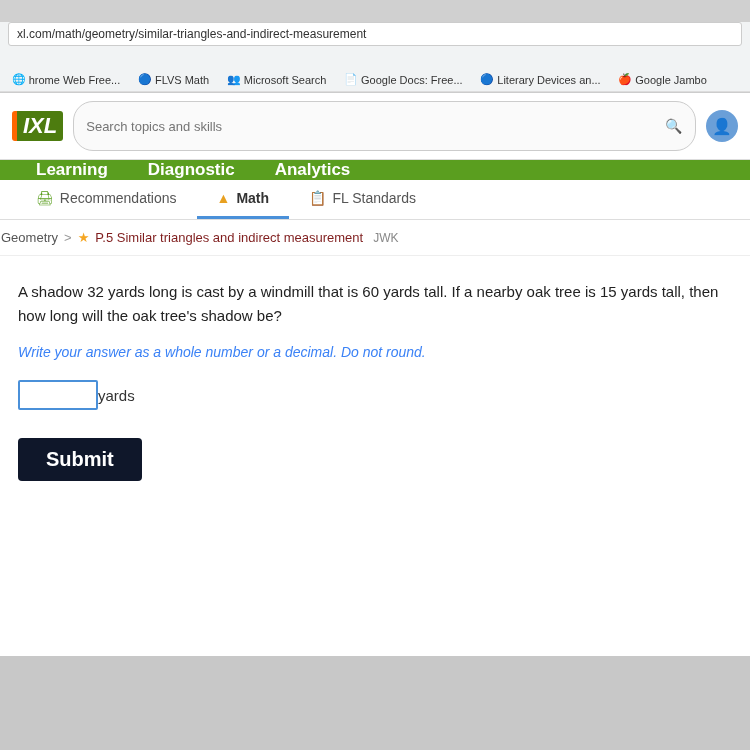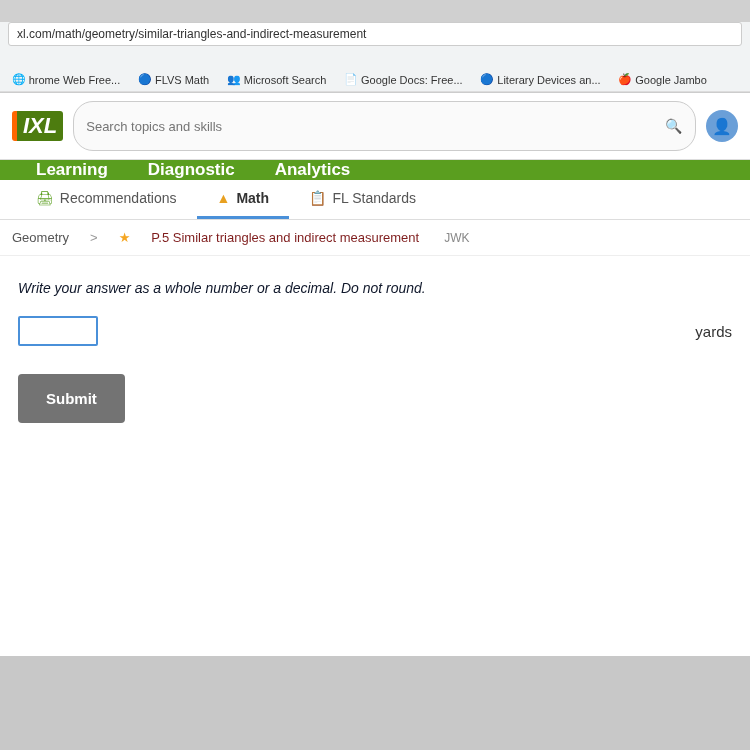--- a/index.html
+++ b/index.html
@@ -167,26 +167,26 @@
     }
 
     .tab-fl-icon {
       color: #555;
     }
 
     
     .breadcrumb {
       display: flex;
       align-items: center;
-      padding: 10px 12px;
+      padding: 10px 1px;
       font-size: 13px;
       color: #555;
       background: #fff;
       border-bottom: 1px solid #eee;
-      gap: 21px;
+      gap: 6px;
     }
 
     .breadcrumb-chevron {
       color: #999;
     }
 
     .breadcrumb-star {
       color: #f5a623;
     }
 
@@ -210,56 +210,55 @@
 
     .problem-text {
       font-size: 15px;
       color: #222;
       line-height: 1.6;
       margin-bottom: 16px;
     }
 
     .instruction-text {
       font-size: 14px;
-      color: #0f172a;
+      color: #3b82f6;
       font-style: italic;
       margin-bottom: 20px;
     }
 
     .answer-row {
       display: flex;
       align-items: center;
       gap: 0;
       margin-bottom: 28px;
-      justify-content: space-between;
     }
 
     .answer-input {
       width: 80px;
       height: 30px;
       border: 2px solid #4a90d9;
       border-radius: 2px;
       padding: 4px 6px;
       font-size: 14px;
       outline: none;
       background: #fff;
     }
 
     .answer-unit {
       font-size: 15px;
       color: #333;
     }
 
     .submit-btn {
-      background: #737373;
+      background: #0f172a;
       color: #fff;
       border: none;
       border-radius: 4px;
-      padding: 16px 28px;
-      font-size: 15px;
+      padding: 10px 28px;
+      font-size: 20px;
       font-weight: 600;
       cursor: pointer;
       display: inline-block;
     }
 
     
     .bottom-area {
       background: #c8c8c8;
       flex: 1;
       height: 100%;
@@ -330,20 +329,21 @@
 
 <div class="breadcrumb">
   <span>Geometry</span>
   <span class="breadcrumb-chevron">&gt;</span>
   <span class="breadcrumb-star">★</span>
   <span class="breadcrumb-skill">P.5 Similar triangles and indirect measurement</span>
   <span class="breadcrumb-code">JWK</span>
 </div>
 
 <div class="content-area">
+  <p class="problem-text">A shadow 32 yards long is cast by a windmill that is 60 yards tall. If a nearby oak tree is 15 yards tall, then how long will the oak tree's shadow be?</p>
   <p class="instruction-text">Write your answer as a whole number or a decimal. Do not round.</p>
   <div class="answer-row">
     <input type="text" class="answer-input" style="">
     <span class="answer-unit">yards</span>
   </div>
   <button class="submit-btn">Submit</button>
 </div>
 
 <div class="bottom-area"></div>
 

